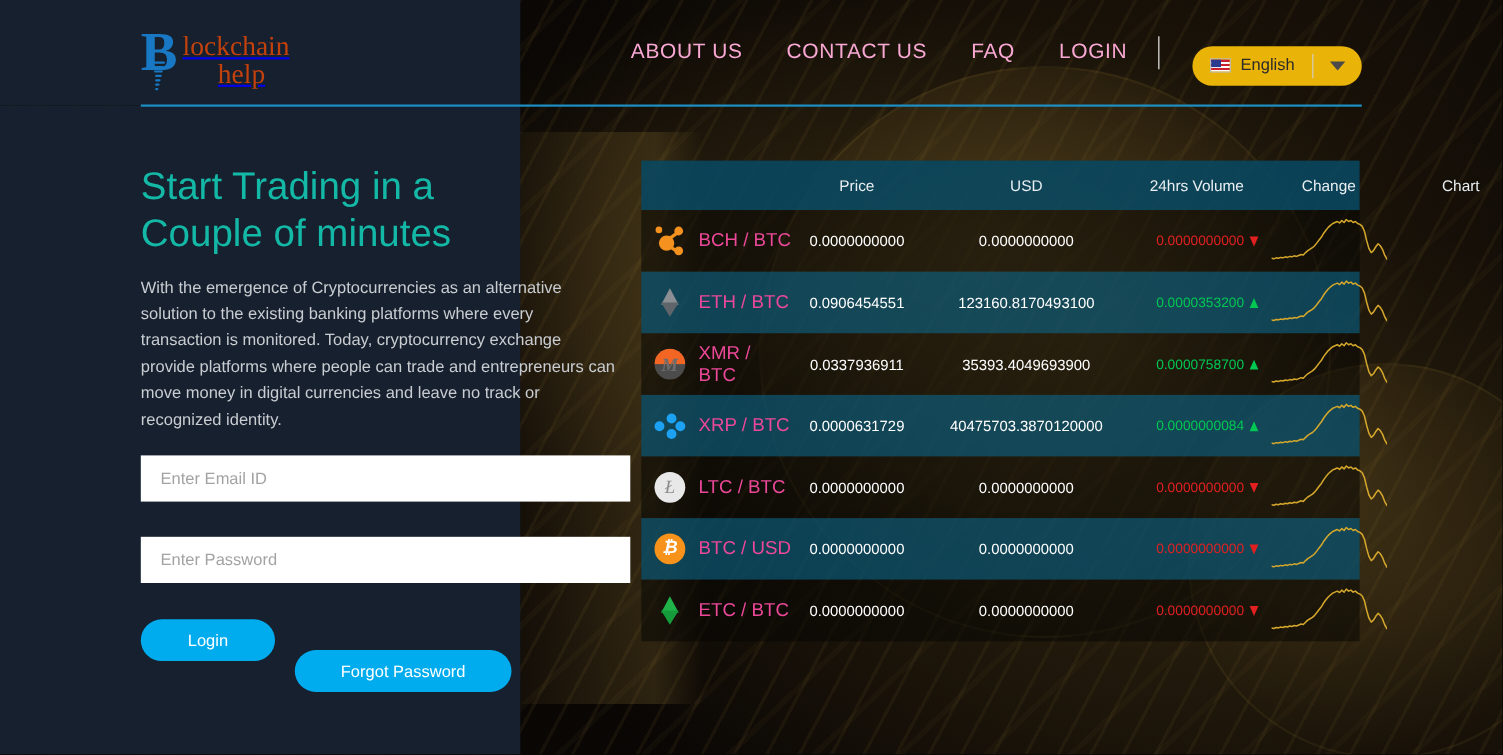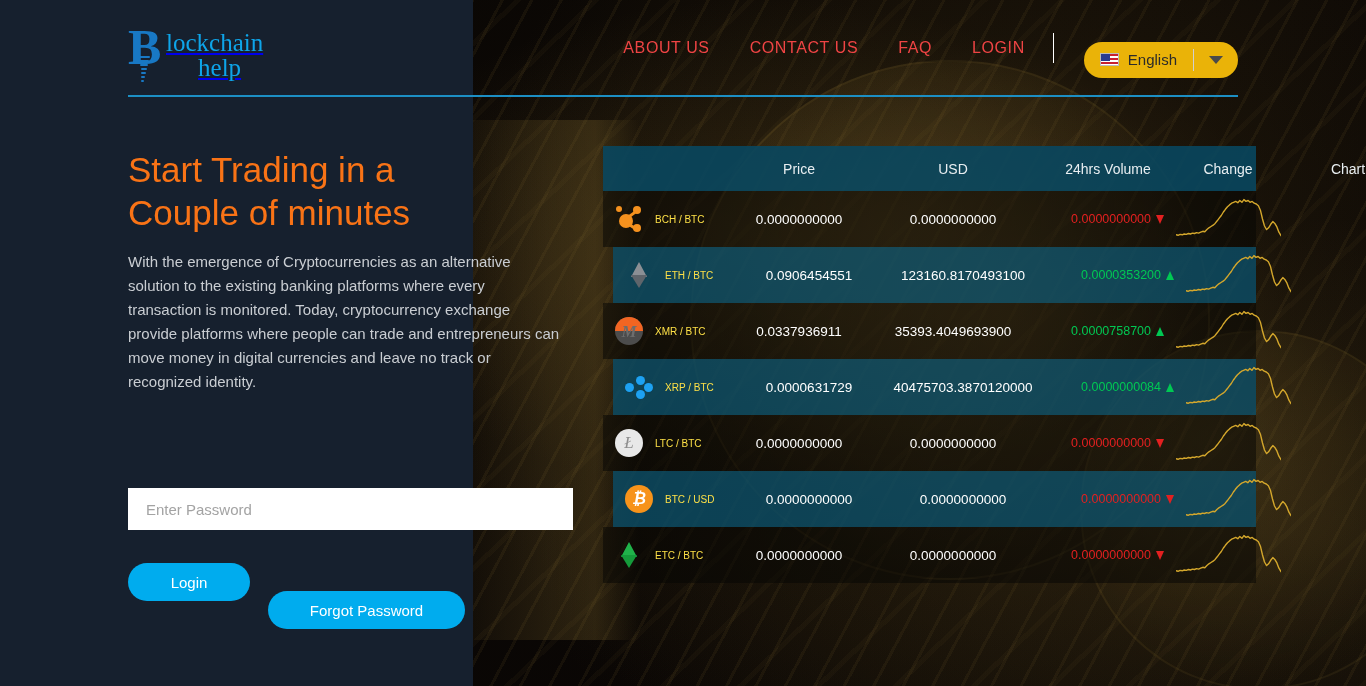--- a/index.html
+++ b/index.html
@@ -54,29 +54,29 @@
   .logo-b {
     font-family: "Liberation Serif", serif;
     font-size: 50px; line-height: 46px; font-weight: bold; color: #1878c4;
     position: absolute; left: 0; top: -2px;
   }
   .logo-tail { position: absolute; left: 8px; top: 30px; width: 18px; height: 28px; }
   .logo-tail i {
     position: absolute; display: block; background: #1878c4; border-radius: 1px;
   }
   .logo-words {
-    font-family: "Liberation Serif", serif; color: #0ea5e9;
+    font-family: "Liberation Serif", serif; color: #c2410c;
     margin-left: 2px; line-height: 25px;
   }
   .logo-words .l1 { font-size: 25px; display: block; }
   .logo-words .l2 { font-size: 25px; display: block; padding-left: 10px; text-align: center; }
 
   .nav { position: absolute; right: 128px; top: 0; height: 96px; display: flex; align-items: center; gap: 0; }
   .nav-link {
-    color: #ef4444; font-size: 16px; letter-spacing: 0.6px;
+    color: #f9a8d4; font-size: 19px; letter-spacing: 0.6px;
     text-decoration: none; padding: 0 20px; white-space: nowrap;
   }
   .nav-sep { width: 1px; height: 30px; background: #ffffff; margin: 0 14px 0 8px; }
   .btn-register {
     background: #ffffff; color: #6f6f6f; font-size: 13px; letter-spacing: 0.8px;
     border: none; border-radius: 22px; padding: 0 22px; height: 36px;
     cursor: pointer; white-space: nowrap;
   }
   .lang-pill {
     display: flex; align-items: center; background: #eab308; border-radius: 22px;
@@ -92,21 +92,21 @@
   .lang-arrow { width: 44px; height: 36px; display: flex; align-items: center; justify-content: center; cursor: pointer; }
   .caret-down { width: 0; height: 0; border-left: 7px solid transparent; border-right: 7px solid transparent; border-top: 8px solid #4a4a4a; }
 
   
   .left-panel {
     position: absolute; left: 0; top: 96px; width: 473px; height: 590px;
     background: #16202e; z-index: 10;
   }
   .hero-title {
     position: absolute; left: 128px; top: 148px; width: 380px;
-    font-size: 35px; line-height: 43px; color: #f97316; font-weight: normal; z-index: 12;
+    font-size: 35px; line-height: 43px; color: #14b8a6; font-weight: normal; z-index: 12;
   }
   .hero-text {
     position: absolute; left: 128px; top: 250px; width: 434px;
     font-size: 15px; line-height: 24px; color: #c9cdd2; z-index: 12;
   }
   .field {
     position: absolute; left: 128px; width: 445px; height: 42px;
     background: #ffffff; border: none; outline: none;
     padding: 0 18px; font-size: 15px; color: #333; z-index: 12;
   }
@@ -116,34 +116,34 @@
   .btn-row { position: absolute; left: 128px; top: 563px; display: flex; gap: 18px; z-index: 12; }
   .btn-primary {
     background: #00acee; color: #ffffff; border: none; border-radius: 22px;
     height: 38px; font-size: 15px; cursor: pointer;
   }
   #login-button { width: 122px; }
   #forgot-password-button { width: 197px; margin-top: 28px; }
 
   
   .market {
-    position: absolute; left: 603px; top: 146px; width: 653px; z-index: 12;
+    position: absolute; left: 583px; top: 146px; width: 653px; z-index: 12;
   }
   .mkt-head {
     display: flex; align-items: center; height: 45px;
     background: rgba(8,72,97,0.88);
   }
   .mkt-row {
     display: flex; align-items: center; height: 56px; position: relative;
   }
-  .mkt-row.alt { background: rgba(10,78,104,0.80); margin-left: 10px; }
+  .mkt-row.alt { background: rgba(10,78,104,0.80); }
   .mkt-row.plain { background: rgba(6,5,3,0.52); }
 
   .c-icon   { width: 52px; display: flex; align-items: center; justify-content: center; flex: none; }
-  .c-pair   { width: 85px; font-size: 10px; color: #fde047; flex: none; }
+  .c-pair   { width: 85px; font-size: 17px; color: #ec4899; flex: none; }
   .c-price  { width: 118px; text-align: center; font-size: 13.5px; color: #ffffff; flex: none; }
   .c-vol    { width: 190px; text-align: center; font-size: 13.5px; color: #ffffff; flex: none; }
   .c-change { width: 120px; text-align: right; font-size: 12.5px; flex: none; padding-right: 4px;
               display: flex; align-items: center; justify-content: flex-end; gap: 5px; }
   .c-chart  { width: 120px; flex: none; display: flex; align-items: center; justify-content: center; }
 
   .mkt-head .c-price, .mkt-head .c-vol, .mkt-head .c-change, .mkt-head .c-chart {
     font-size: 14px; color: #e8eef1; text-align: center; justify-content: center; padding: 0;
   }
   .mkt-head .c-change { justify-content: center; }
@@ -248,20 +248,21 @@
         <div class="lang-arrow">
           <span class="caret-down"></span>
         </div>
       </div>
     </div>
   </div>
 
   <h1 class="hero-title">Start Trading in a Couple of minutes</h1>
   <p class="hero-text">With the emergence of Cryptocurrencies as an alternative solution to the existing banking platforms where every transaction is monitored. Today, cryptocurrency exchange provide platforms where people can trade and entrepreneurs can move money in digital currencies and leave no track or recognized identity.</p>
 
+  <input id="email-field" class="field" type="text" placeholder="Enter Email ID" style="">
   <input id="password-field" class="field" type="password" placeholder="Enter Password" style="">
   <div class="btn-row">
     <button id="login-button" class="btn-primary">Login</button>
     <button id="forgot-password-button" class="btn-primary">Forgot Password</button>
   </div>
 
   <div class="market">
     <div class="mkt-head">
       <span class="c-icon"></span>
       <span class="c-pair"></span>

